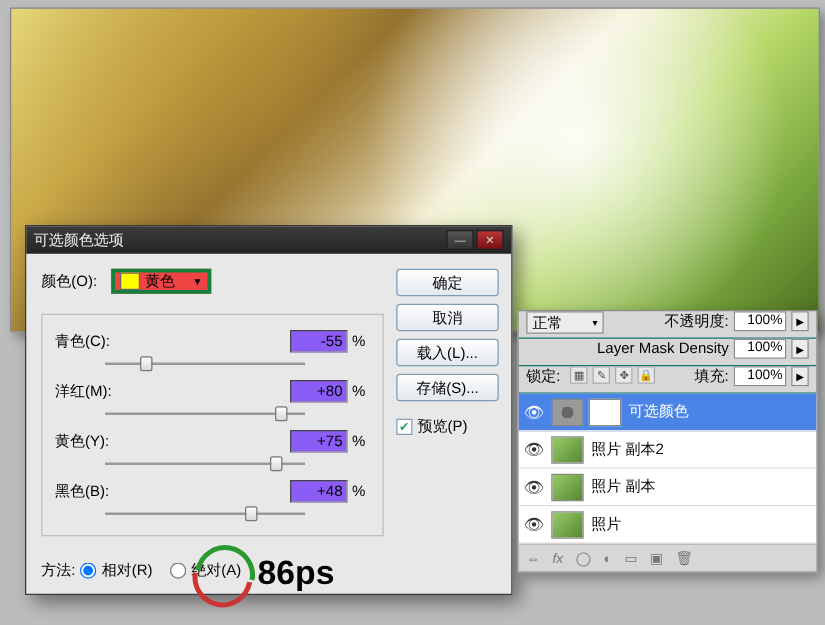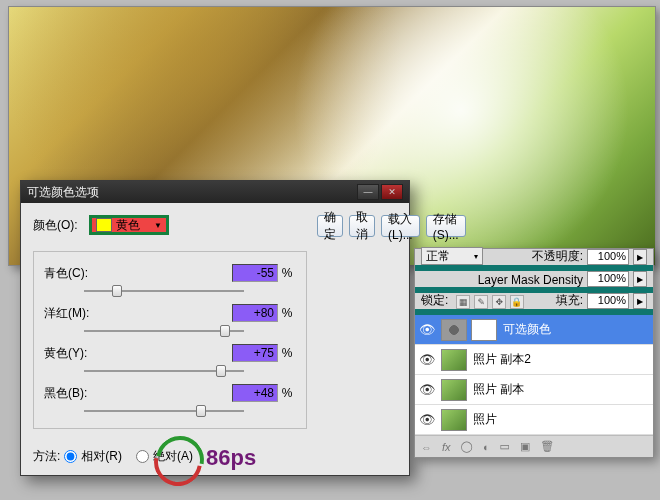--- a/index.html
+++ b/index.html
@@ -6,62 +6,62 @@
 body{background:#bcbcbc;width:660px;height:500px;position:relative;overflow:hidden}
 .canvas{position:absolute;left:8px;top:6px;width:648px;height:260px;border:1px solid #888;box-shadow:4px 4px 8px rgba(0,0,0,.3);background:linear-gradient(135deg,#e5d87a 0%,#c9a847 20%,#8a6b2e 35%,#f5f2d8 55%,#b8d96a 70%,#7aa83e 85%,#4a6b1e 100%)}
 .canvas::before{content:"";position:absolute;inset:0;background:radial-gradient(circle at 70% 40%,rgba(255,255,255,.9) 0%,transparent 35%),radial-gradient(circle at 30% 20%,rgba(180,140,50,.6) 0%,transparent 40%)}
 .dialog{position:absolute;left:20px;top:180px;width:390px;background:#e8e8e8;border:1px solid #3a3a3a;box-shadow:6px 6px 14px rgba(0,0,0,.45)}
 .titlebar{height:22px;background:linear-gradient(#3b3b3b,#252525);color:#eee;display:flex;align-items:center;padding:0 6px;font-size:12px;justify-content:space-between}
 .titlebtns{display:flex;gap:2px}
 .tbtn{width:22px;height:16px;background:linear-gradient(#555,#333);border:1px solid #222;display:flex;align-items:center;justify-content:center;color:#ccc;font-size:9px}
 .tbtn.close{background:linear-gradient(#b33,#711)}
 .dbody{display:flex;padding:12px 10px 10px 12px;gap:10px}
 .leftcol{flex:1}
-.rightcol{width:82px;display:flex;flex-direction:row;gap:6px}
+.rightcol{width:82px;display:flex;flex-direction:column;gap:6px}
 .row{display:flex;align-items:center;margin-bottom:16px}
 .row label{width:56px}
 .swatch{width:16px;height:14px;background:#ffff00;border:1px solid #666;margin-right:4px}
 .combo{width:80px;height:20px;border:3px solid #15803d;background:#ef4444;display:flex;align-items:center;padding:0 4px}
 .combo .arr{margin-left:auto;font-size:8px}
 .group{border:1px solid #bdbdbd;padding:12px 10px 4px 10px;margin-top:4px}
 .srow{display:flex;align-items:center;margin-bottom:2px}
 .srow .lab{width:56px}
 .srow input[type=text]{width:46px;height:18px;border:1px inset #999;background:#8b5cf6;text-align:right;padding:0 3px;font-size:12px}
 .srow .pct{width:18px;text-align:center}
 .track{position:relative;height:14px;margin:0 0 6px 40px;width:160px}
 .track::before{content:"";position:absolute;top:6px;left:0;right:0;height:2px;background:#999}
 .thumb{position:absolute;top:1px;width:10px;height:12px;background:linear-gradient(#fcfcfc,#d8d8d8);border:1px solid #777;border-radius:2px}
 .method{margin-top:19px;display:flex;align-items:center;gap:4px}
 .btn{height:22px;border:1px solid #7e9db9;background:linear-gradient(#fdfdfd,#e4e9f0);border-radius:3px;display:flex;align-items:center;justify-content:center;padding:0 6px;cursor:default}
 .chk{display:flex;align-items:center;gap:4px;margin-top:6px}
 .chk .box{width:13px;height:13px;border:1px solid #7e9db9;background:#fff;display:flex;align-items:center;justify-content:center;color:#2a6;font-size:10px}
 
 .layers{position:absolute;right:6px;top:248px;width:240px;background:#d7d7d7;border:1px solid #8c8c8c;box-shadow:4px 4px 10px rgba(0,0,0,.35)}
-.layers .toprow,.layers .r2,.layers .r3{display:flex;align-items:flex-end;height:22px;border-bottom:6px solid #0f766e;padding:0 6px;gap:4px;font-size:11px}
+.layers .toprow,.layers .r2,.layers .r3{display:flex;align-items:flex-start;height:22px;border-bottom:1px solid #0f766e;padding:0 6px;gap:4px;font-size:11px}
 .selbox{width:62px;height:18px;border:1px solid #8c8c8c;background:#ececec;display:flex;align-items:center;padding:0 4px}
 .selbox .ar{margin-left:auto;font-size:8px}
 .nbox{width:42px;height:16px;border:1px solid #8c8c8c;background:#fff;text-align:right;padding:0 2px;font-size:11px}
 .playbtn{width:14px;height:16px;border:1px solid #8c8c8c;background:#ececec;display:flex;align-items:center;justify-content:center;font-size:8px}
 .lockicons{display:flex;gap:4px;margin-left:4px}
 .li{width:14px;height:14px;border:1px solid #aaa;background:#e8e8e8;font-size:9px;display:flex;align-items:center;justify-content:center;color:#555}
 .layerlist{background:#fff}
 .lrow{display:flex;align-items:center;height:30px;border-bottom:1px solid #ddd;padding:0 4px;gap:6px}
 .lrow.sel{background:#4a84e6;color:#fff}
 .eye{width:16px;text-align:center;color:#333;font-size:13px}
 .lrow.sel .eye{color:#fff}
 .thumb1{width:26px;height:22px;border:1px solid #888;background:radial-gradient(circle at 50% 50%,#666 30%,#999 31%)}
 .mask{width:26px;height:22px;border:1px solid #888;background:#fff;margin-left:-2px}
 .pthumb{width:26px;height:22px;border:1px solid #888;background:linear-gradient(135deg,#9c6,#583)}
 .lbot{display:flex;align-items:center;height:22px;padding:0 6px;gap:10px;color:#777;background:#d7d7d7;border-top:1px solid #bbb}
 .lbot span{font-size:11px}
 .watermark{position:absolute;left:150px;bottom:20px;color:#555;font-size:12px;display:flex;align-items:center;gap:8px}
 .wm-logo{width:48px;height:44px;position:relative}
 .wm-logo::before{content:"";position:absolute;left:4px;top:2px;width:40px;height:40px;border-radius:50%;border:4px solid #cc3333;border-top-color:transparent;border-right-color:transparent;transform:rotate(-35deg)}
 .wm-logo::after{content:"";position:absolute;left:6px;top:0;width:40px;height:40px;border-radius:50%;border:4px solid #2a9930;border-bottom-color:transparent;border-left-color:transparent;transform:rotate(-35deg)}
-.wm-name{font-size:22px;font-weight:bold;color:#701a75}
+.wm-name{font-size:27px;font-weight:bold;color:#000000}
 .wm-right{display:flex;flex-direction:column;font-size:11px}
 </style>
 </head>
 <body>
 
 <div class="canvas"></div>
 
 <div class="dialog">
   <div class="titlebar">
     <span>可选颜色选项</span>

